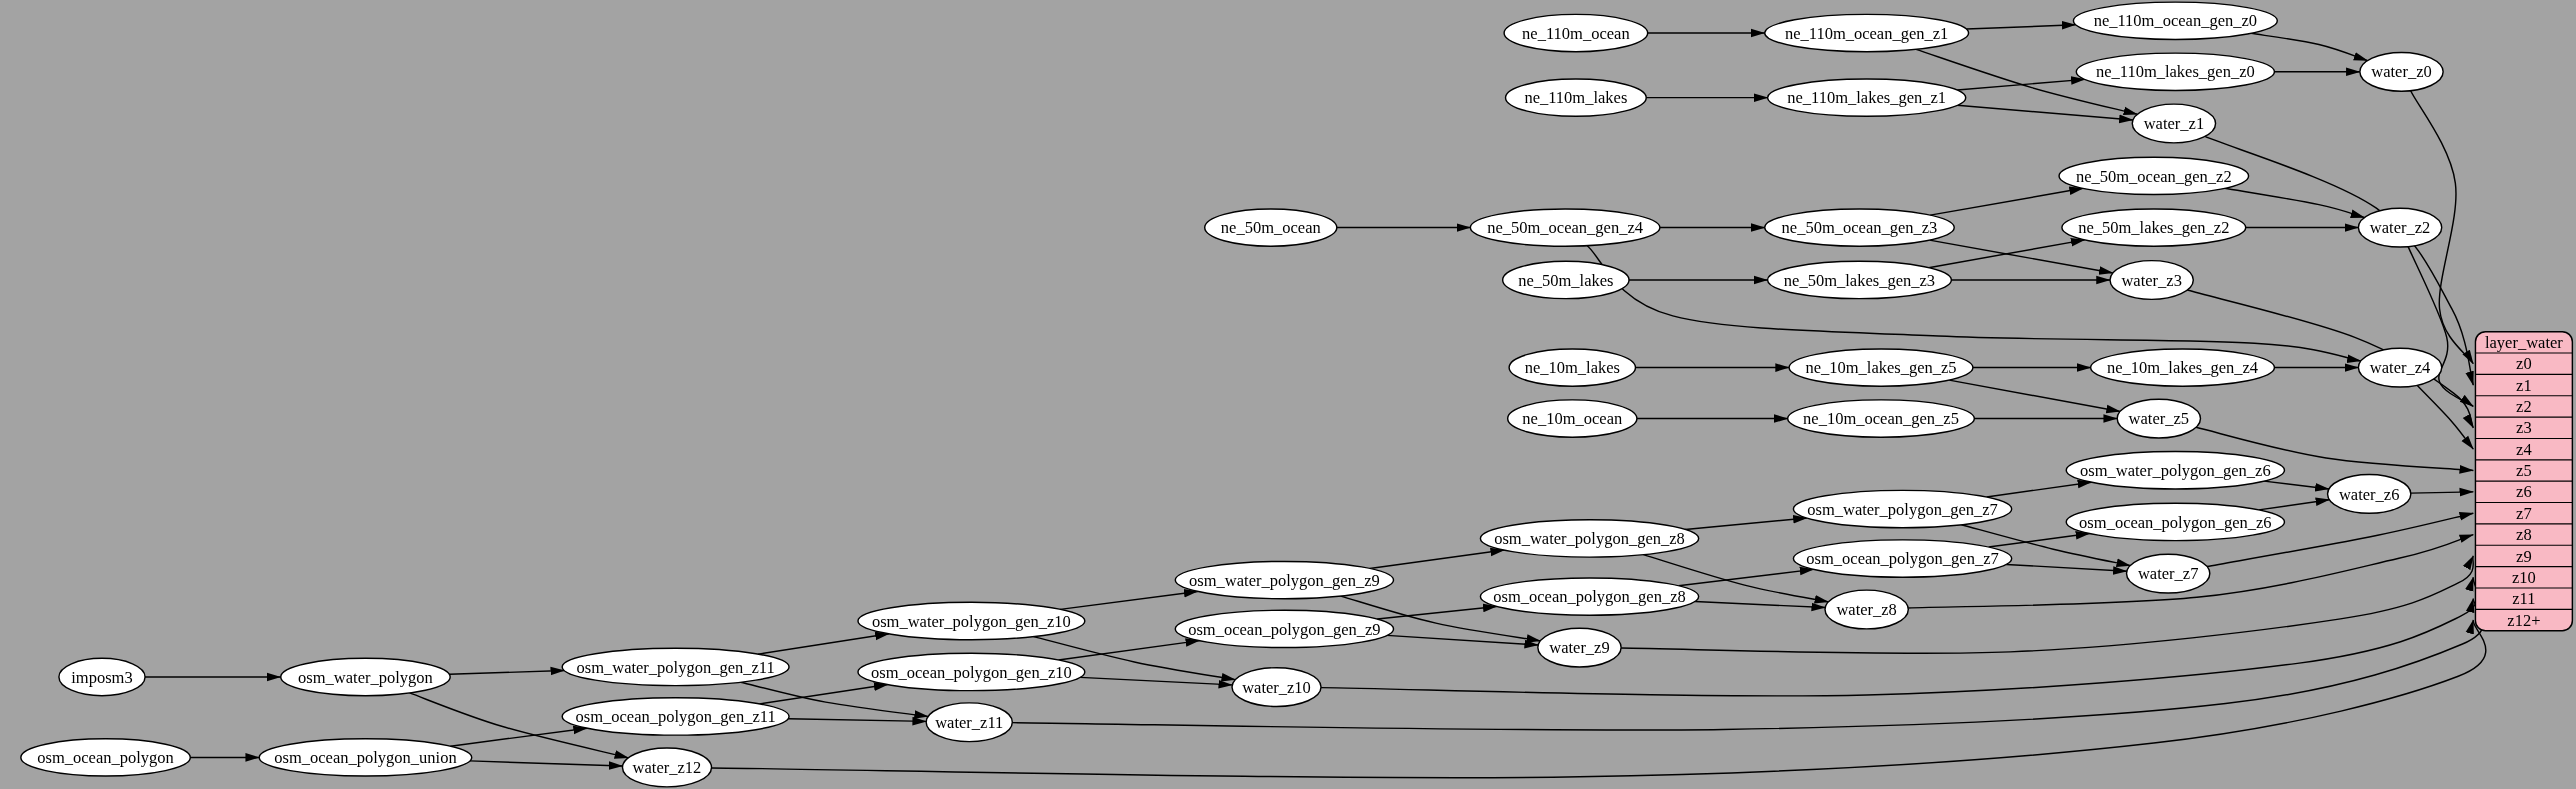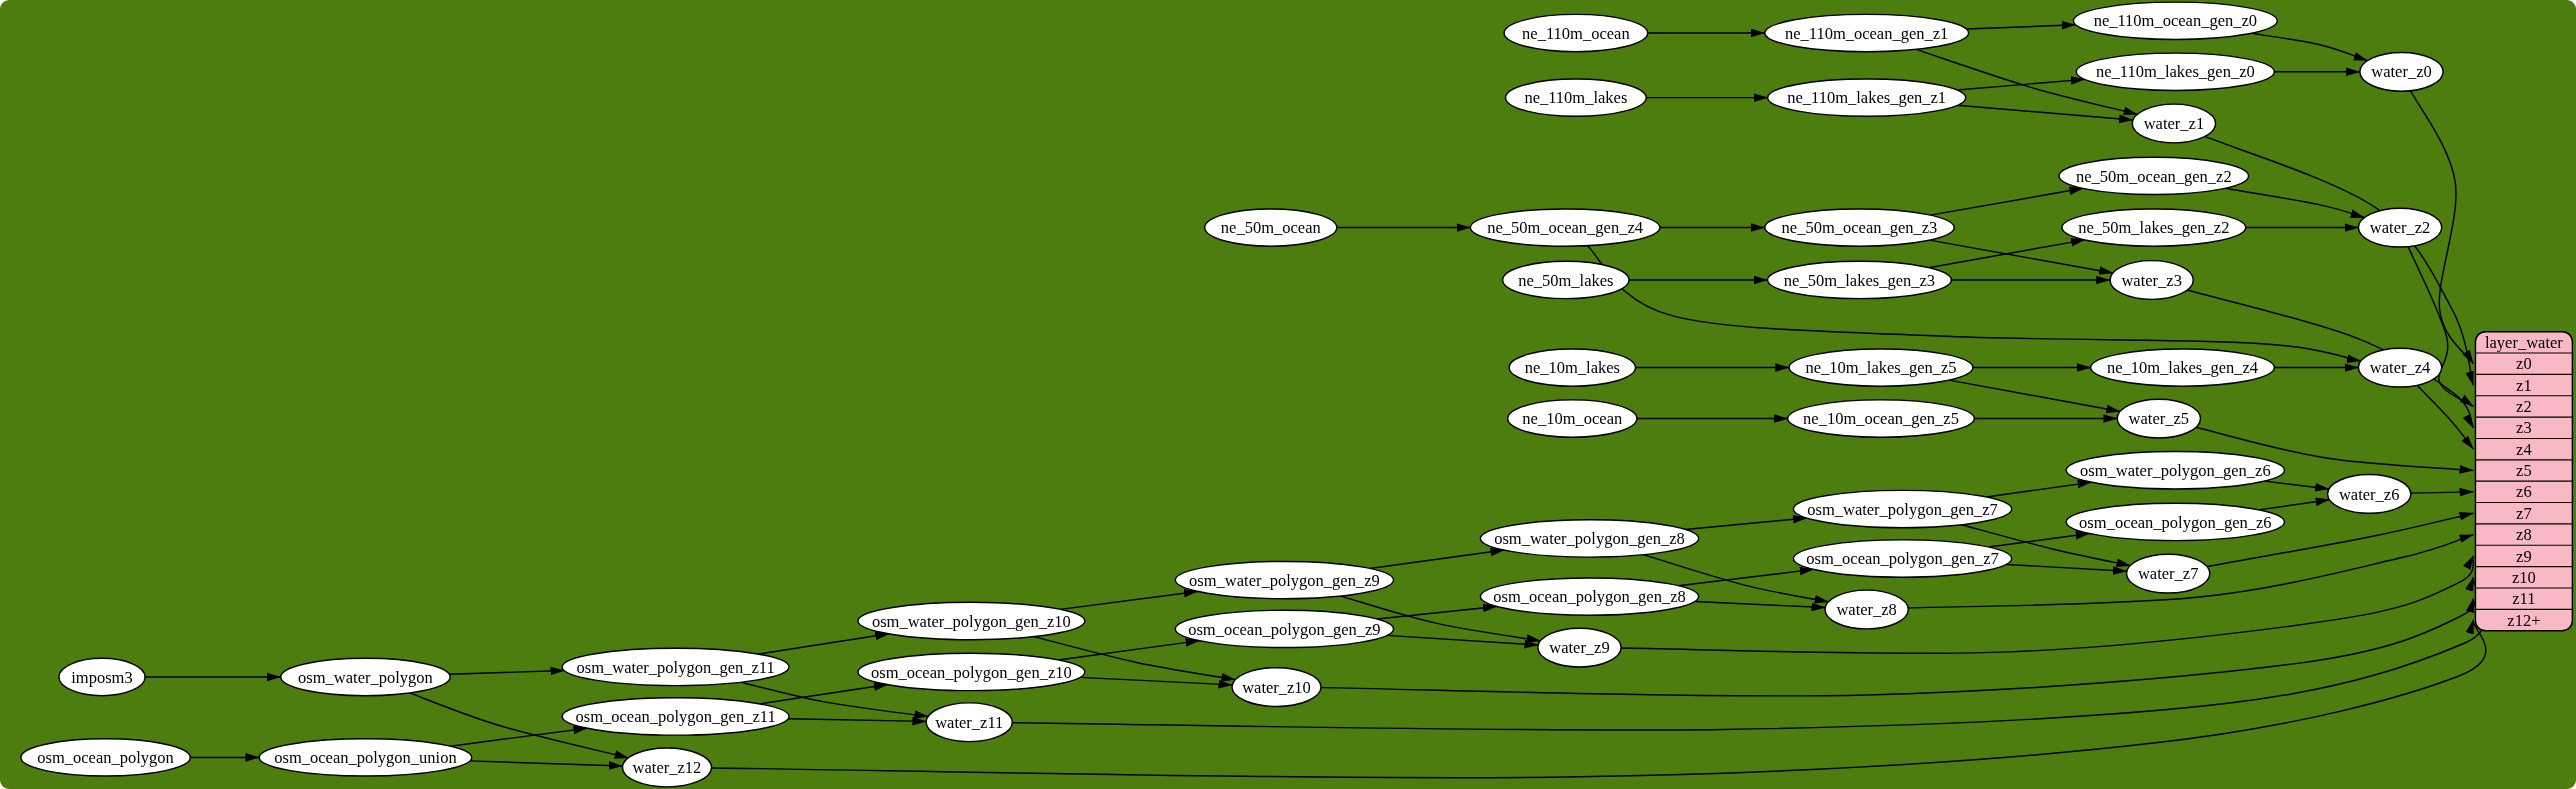--- a/index.html
+++ b/index.html
@@ -1,16 +1,16 @@
 <!DOCTYPE html>
 <html style="font-size:11.5px"><head>
 <meta charset="utf-8">
 <style>
   html,body{margin:0;padding:0;background:#ffffff;}
-  .canvas{width:2576px;height:789px;position:relative;overflow:hidden;background:#4d7c0f;border-radius:9px;}
+  .canvas{width:2576px;height:789px;position:relative;overflow:hidden;background:#a3a3a3;}
   svg{display:block;}
   text{font-family:"Liberation Serif","DejaVu Serif",serif;fill:#000000;}
   .node-label{font-size:23px;}
   .record-label{font-size:23px;}
 </style>
 </head>
 <body>
 
 <div class="canvas">
   <svg id="graph-svg" width="2576" height="789" viewBox="0 0 3588 1099" xmlns="http://www.w3.org/2000/svg">

